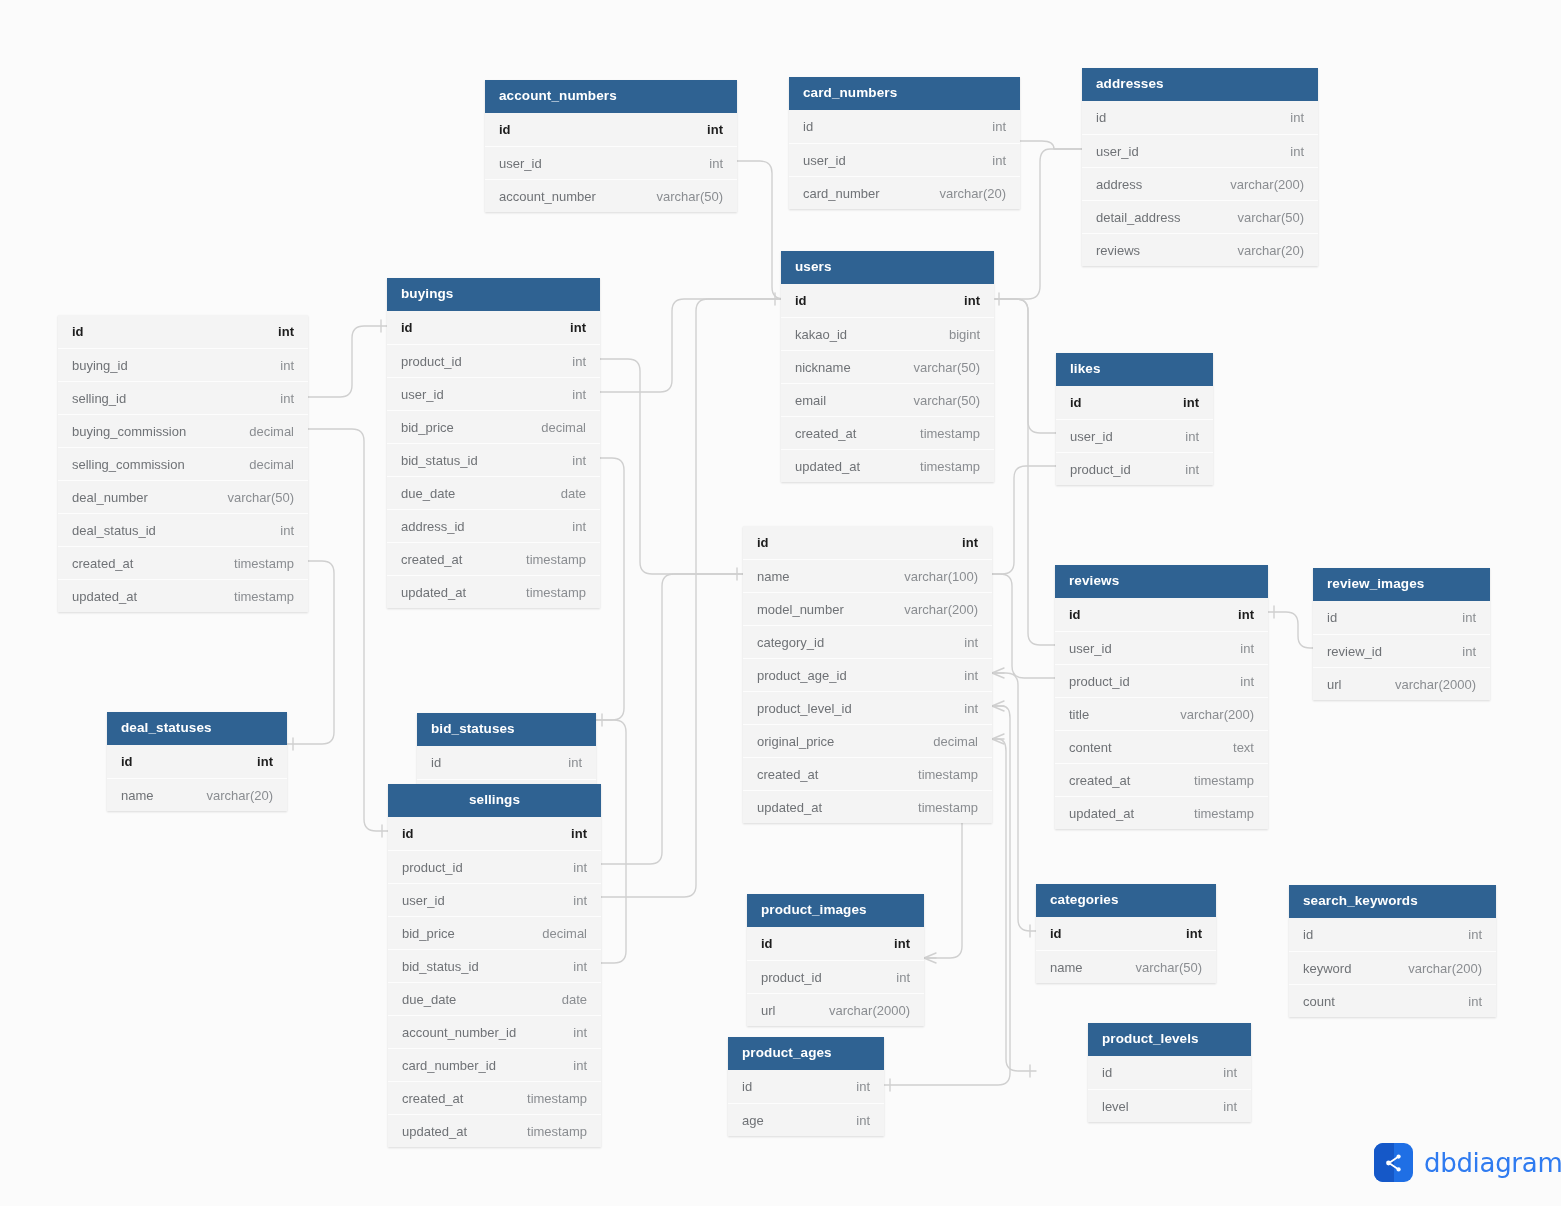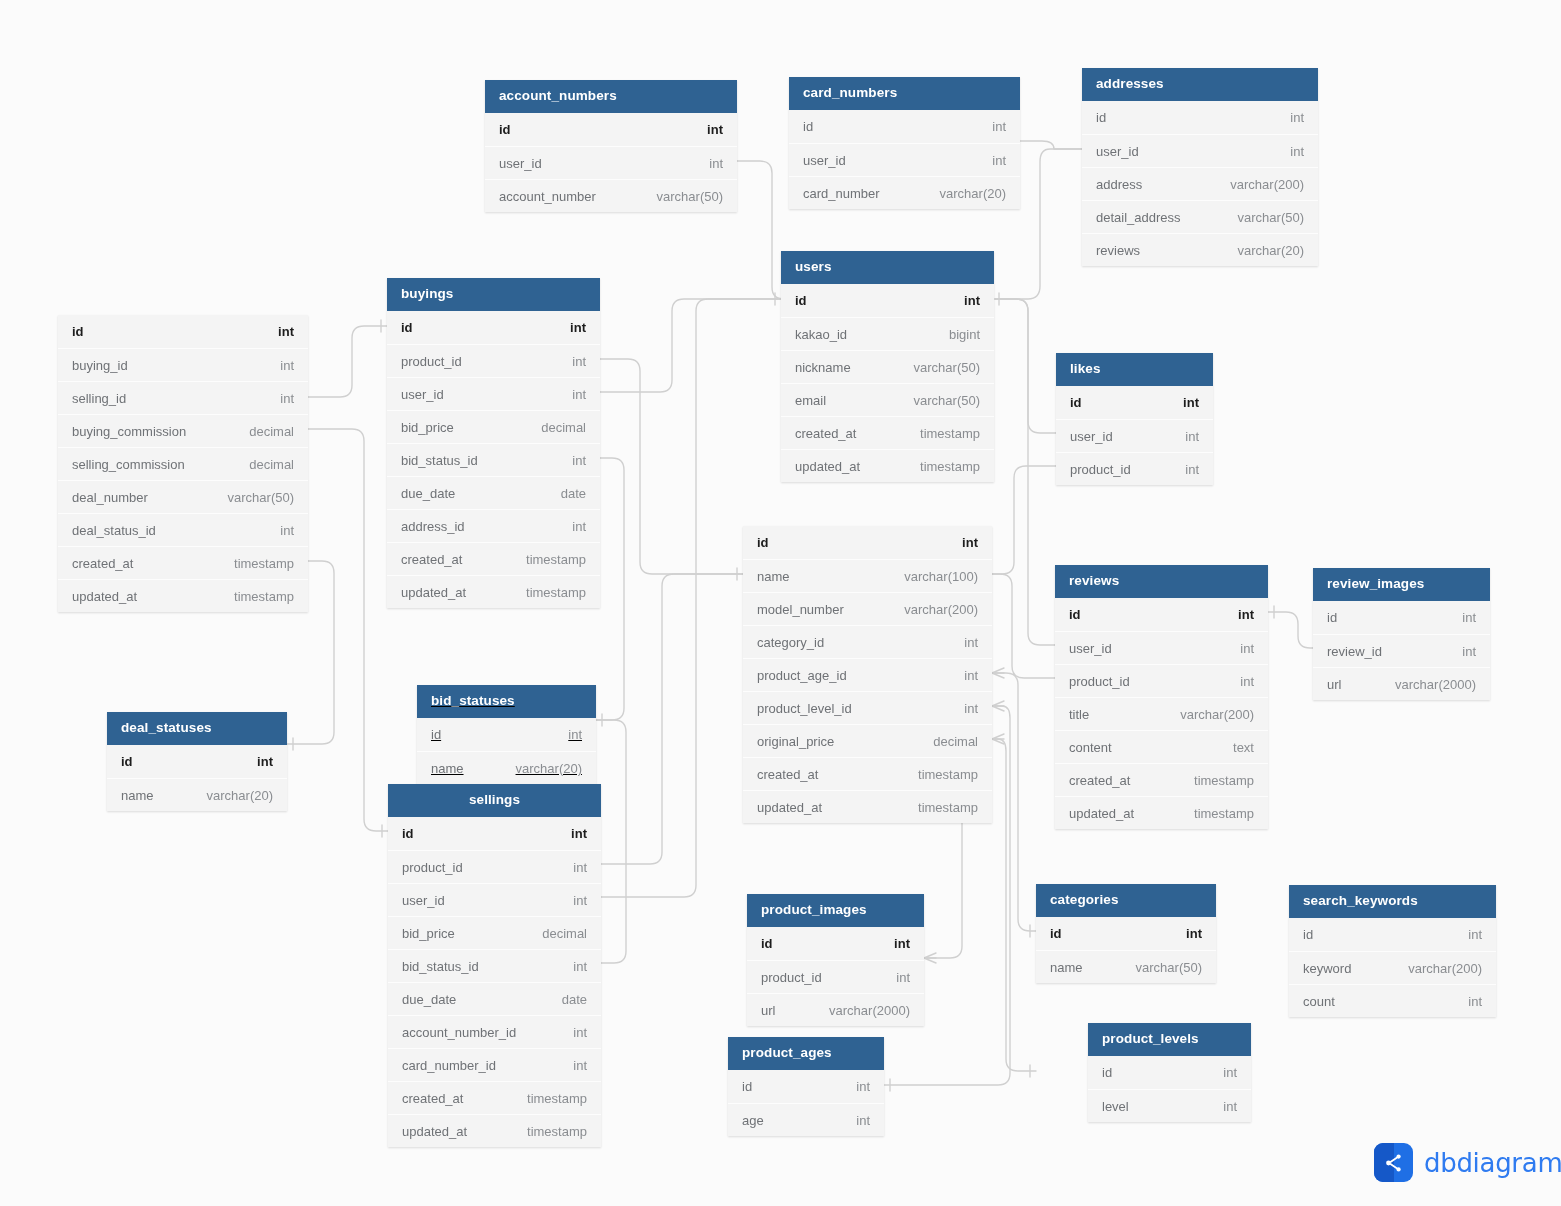--- a/index.html
+++ b/index.html
@@ -424,21 +424,21 @@
           <div class="tbl-row">
             <span class="fname">review_id</span>
             <span class="ftype">int</span>
           </div>
           <div class="tbl-row">
             <span class="fname">url</span>
             <span class="ftype">varchar(2000)</span>
           </div>
         </div>
       </div>
-      <div class="table-card" style="left: 417px; top: 685px; width: 179px; text-decoration: underline;">
+      <div class="table-card" style="left: 417px; top: 713px; width: 179px;">
         <div class="tbl-head">bid_statuses</div>
         <div class="tbl-rows">
           <div class="tbl-row">
             <span class="fname">id</span>
             <span class="ftype">int</span>
           </div>
           <div class="tbl-row">
             <span class="fname">name</span>
             <span class="ftype">varchar(20)</span>
           </div>

